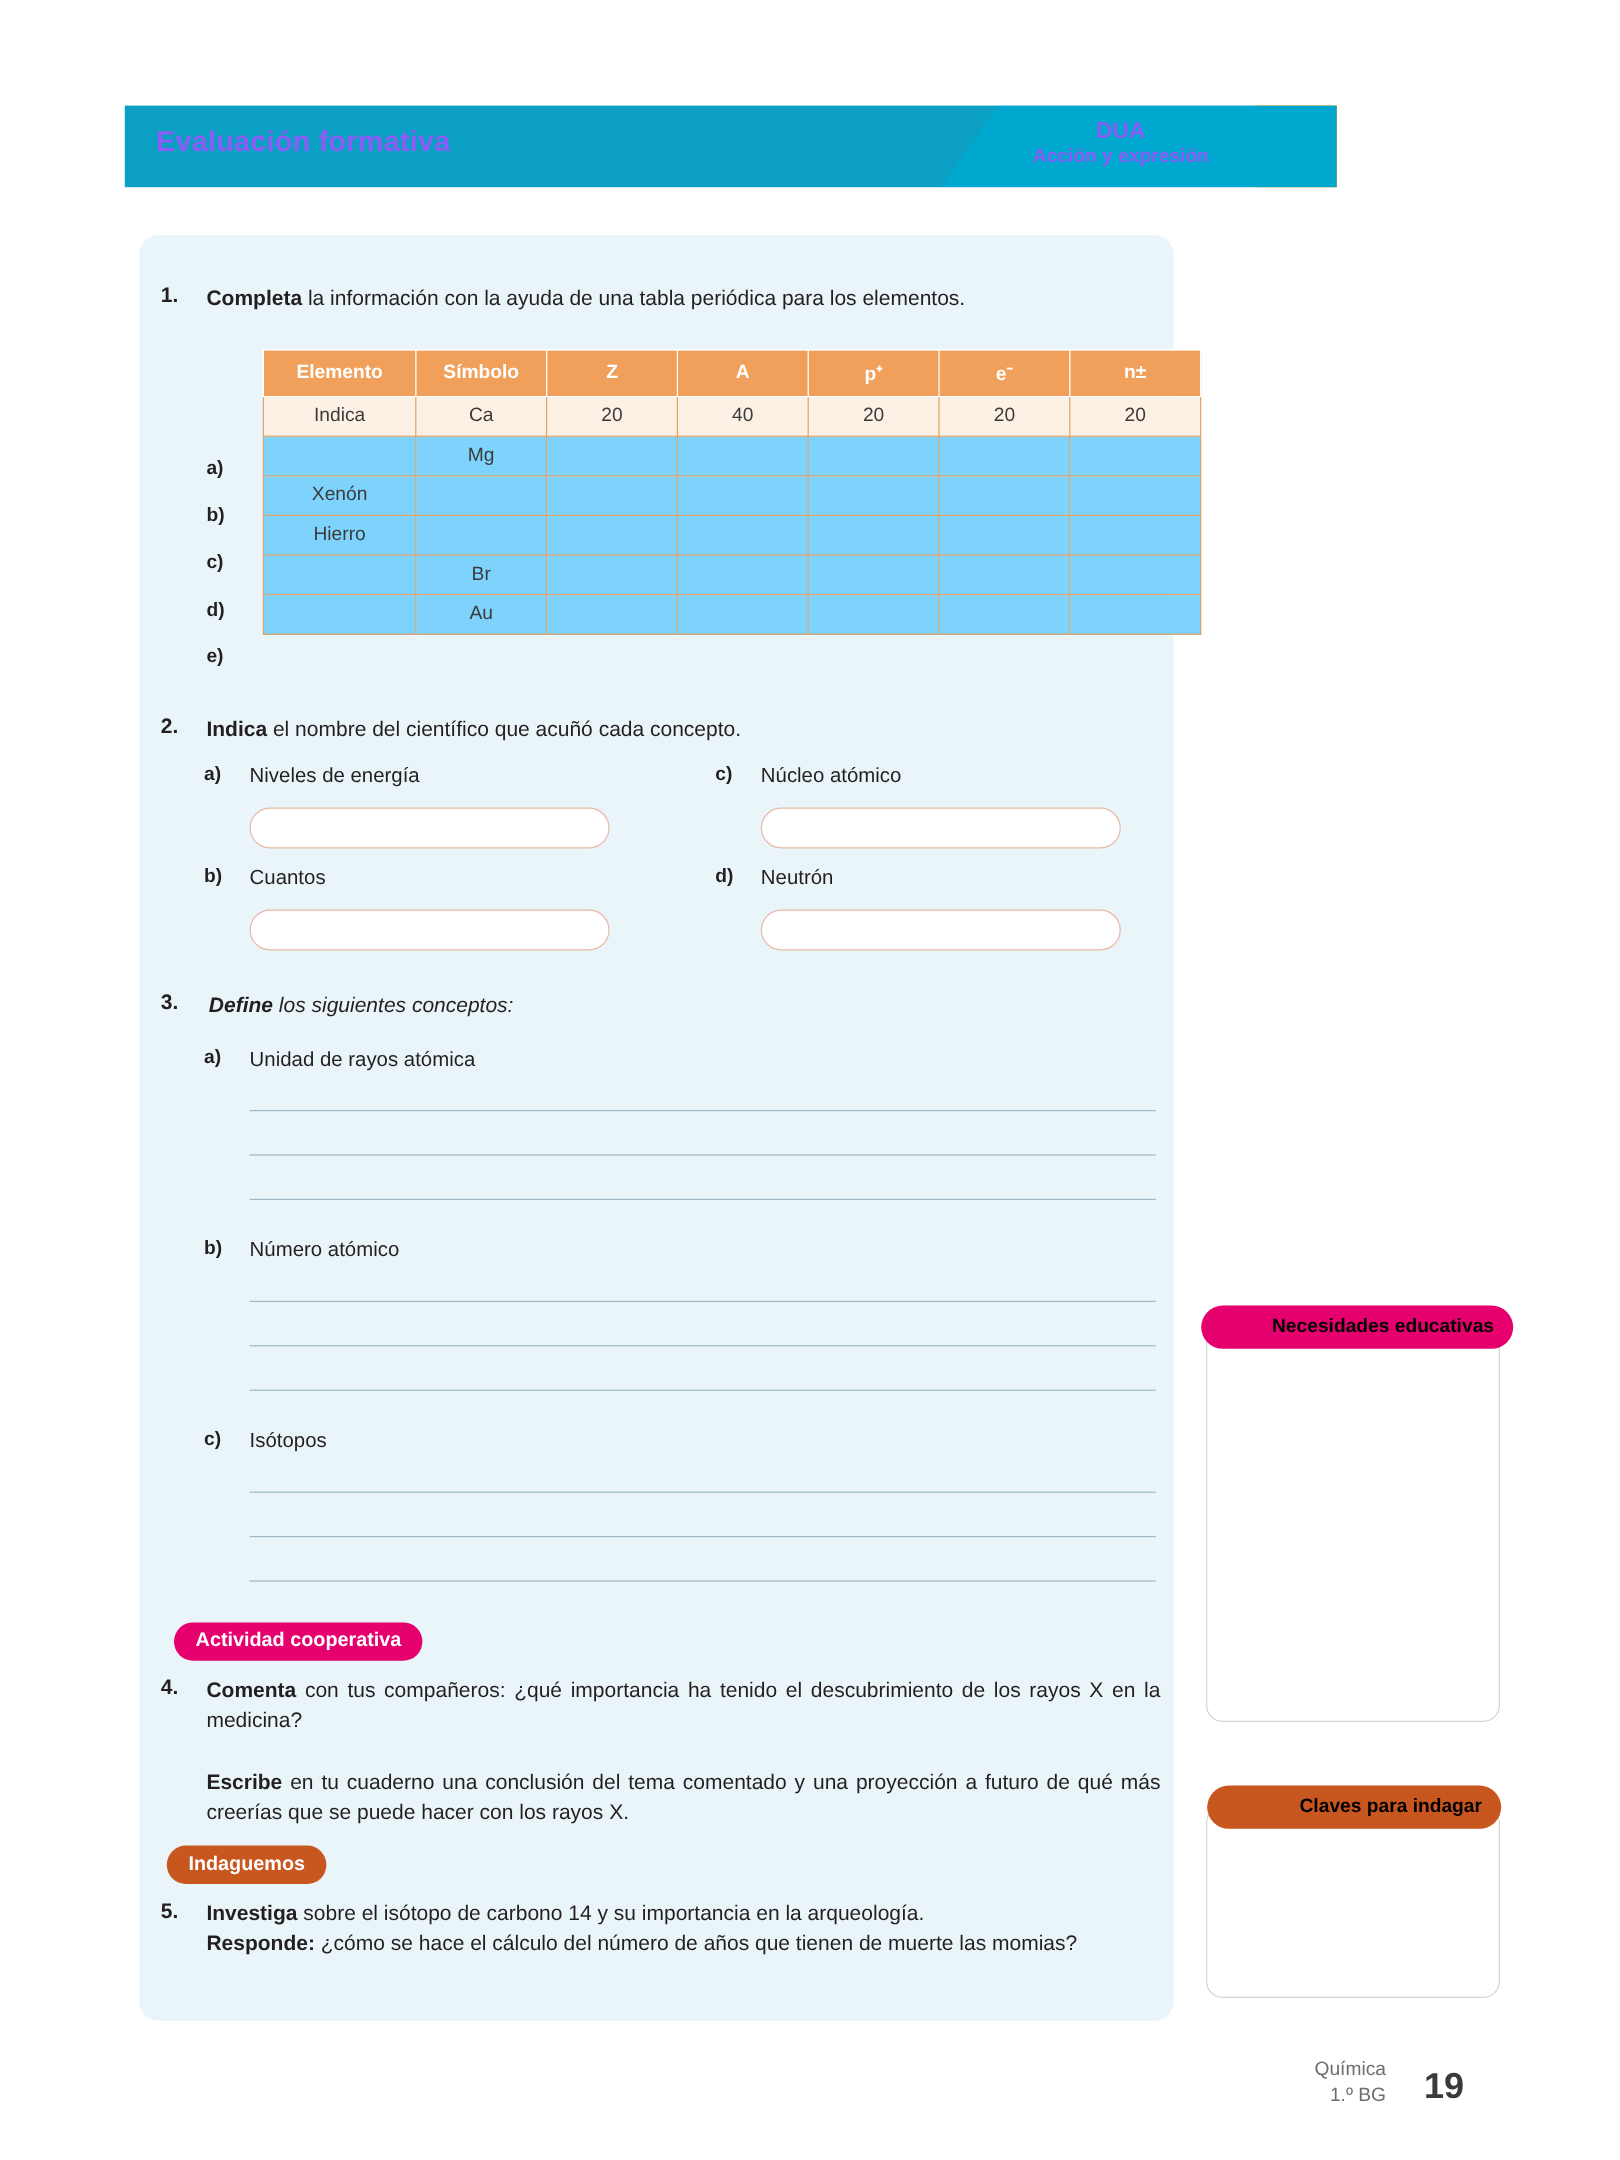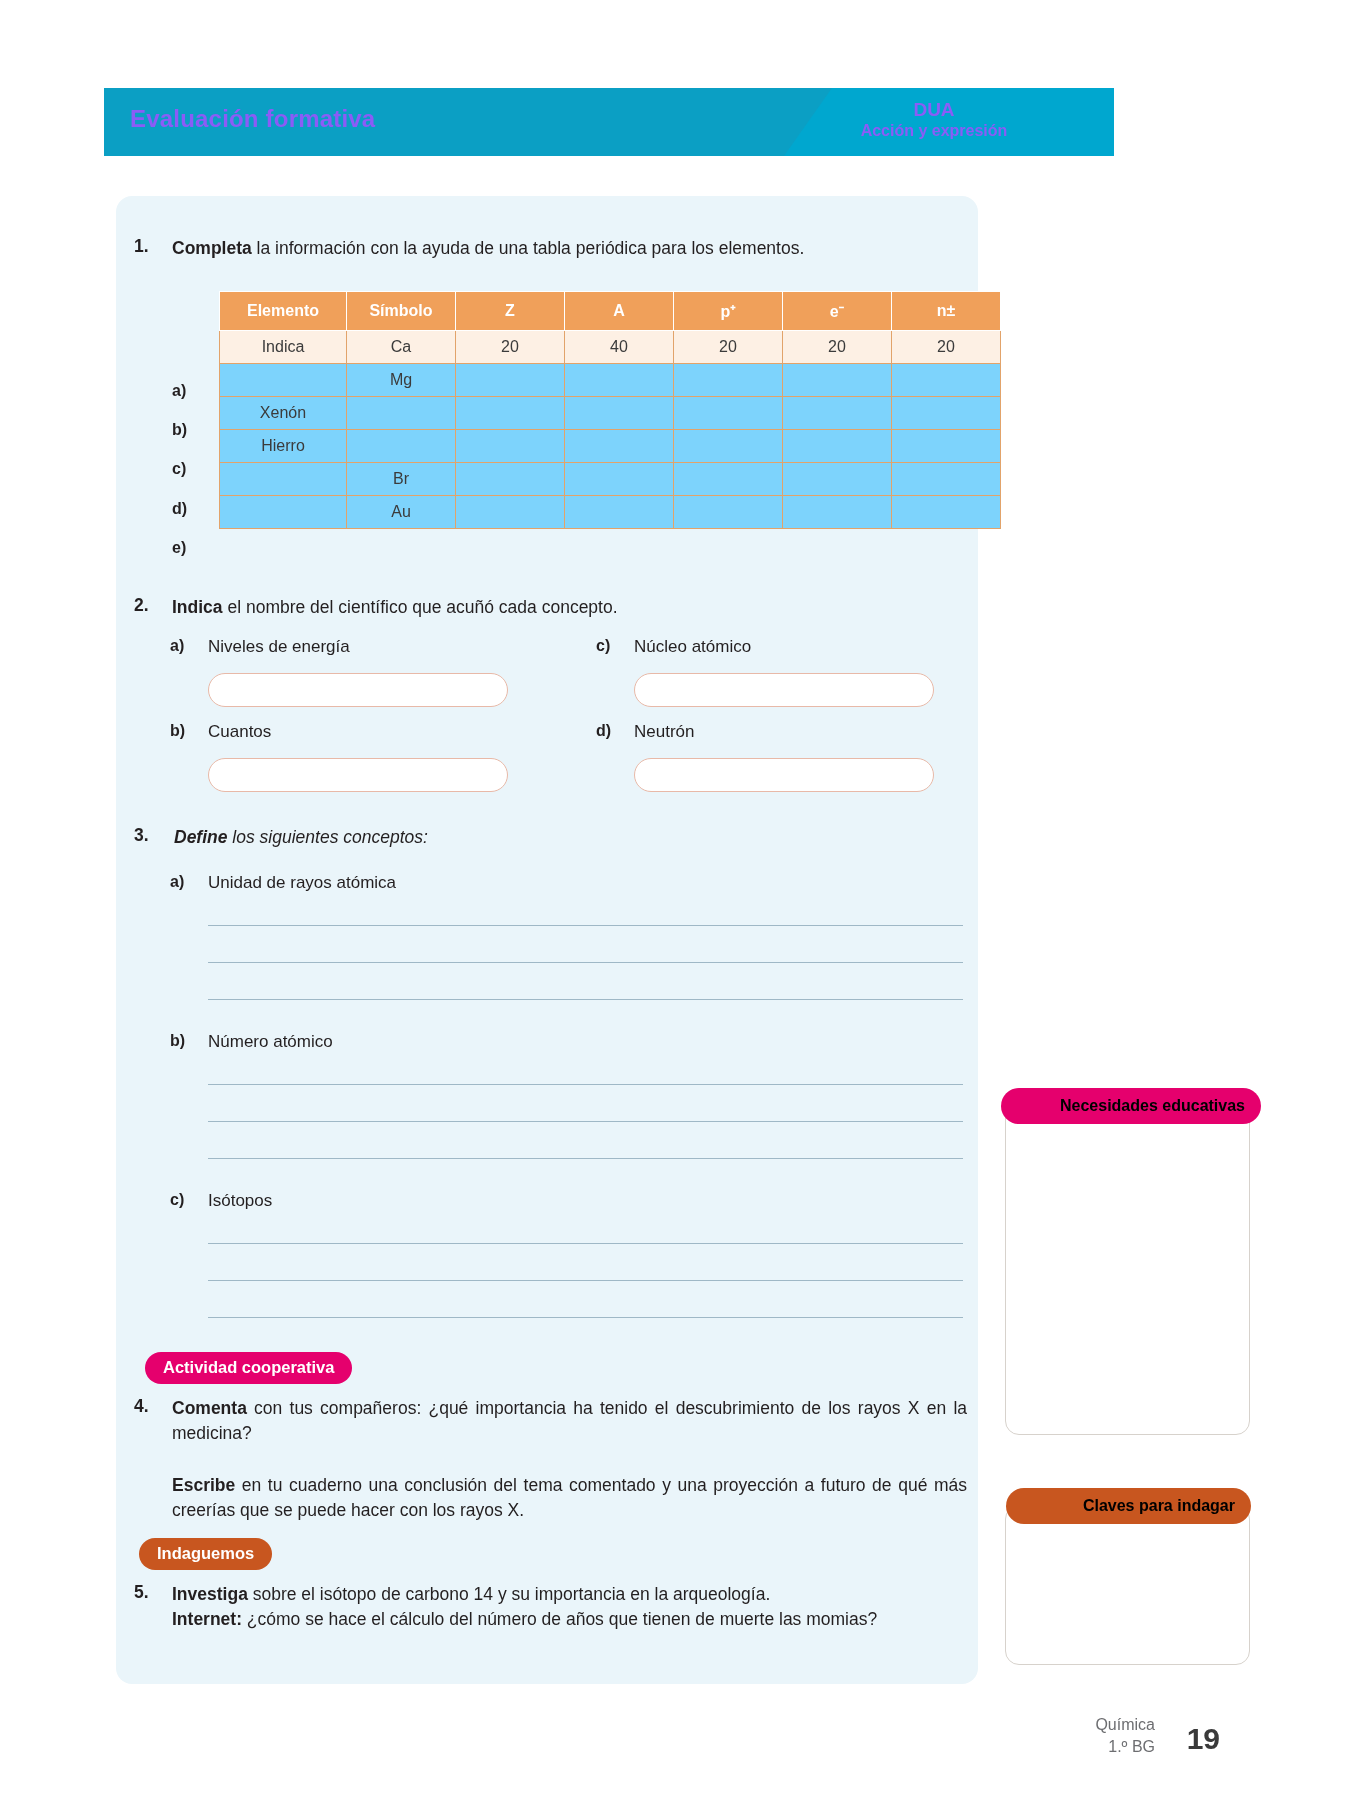--- a/index.html
+++ b/index.html
@@ -376,21 +376,21 @@
   <b>Escribe</b><span> en tu cuaderno una conclusión del tema comentado y una proyección a futuro de qué más creerías que se puede hacer con los rayos X.</span>
 </div>
 
 <div class="tag tag-orange" style="left:139px; top:1538px;">Indaguemos</div>
 
 <div class="q-num" style="left:134px; top:1582px;">5.</div>
 <div class="q-text" style="left:172px; top:1582px; width:795px; text-align:justify;">
   <b>Investiga</b><span> sobre el isótopo de carbono 14 y su importancia en la arqueología.</span>
 </div>
 <div class="q-text" style="left:172px; top:1607px; width:795px; text-align:justify;">
-  <b>Internet:</b><span> ¿cómo se hace el cálculo del número de años que tienen de muerte las momias?</span>
+  <b>Responde:</b><span> ¿cómo se hace el cálculo del número de años que tienen de muerte las momias?</span>
 </div>
 
 <div class="callout" style="left:1005px; top:1105px; height:330px;">
   <div class="callout-head tag-pink" style="width:260px; left:-5px; top:-18px;">Necesidades educativas</div>
 </div>
 
 <div class="callout" style="left:1005px; top:1505px; height:160px;">
   <div class="callout-head tag-orange" style="width:245px; left:0px; top:-18px;">Claves para indagar</div>
 </div>
 

